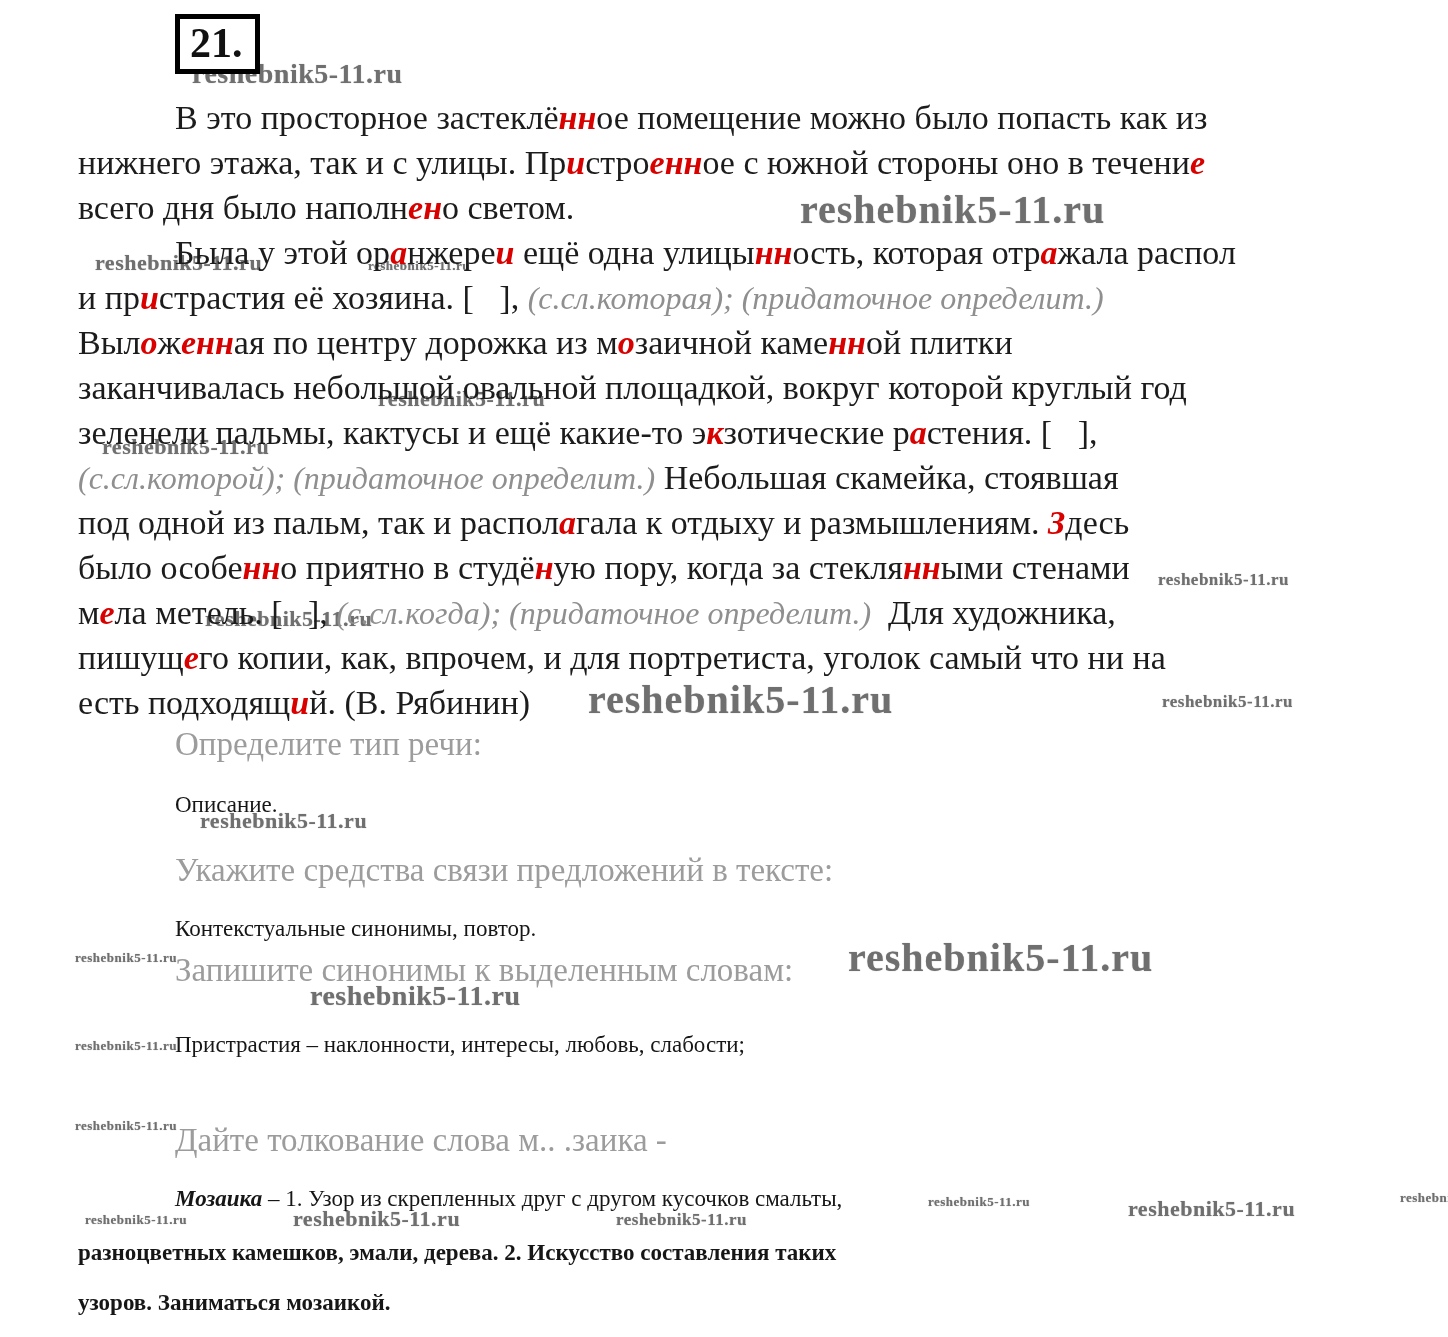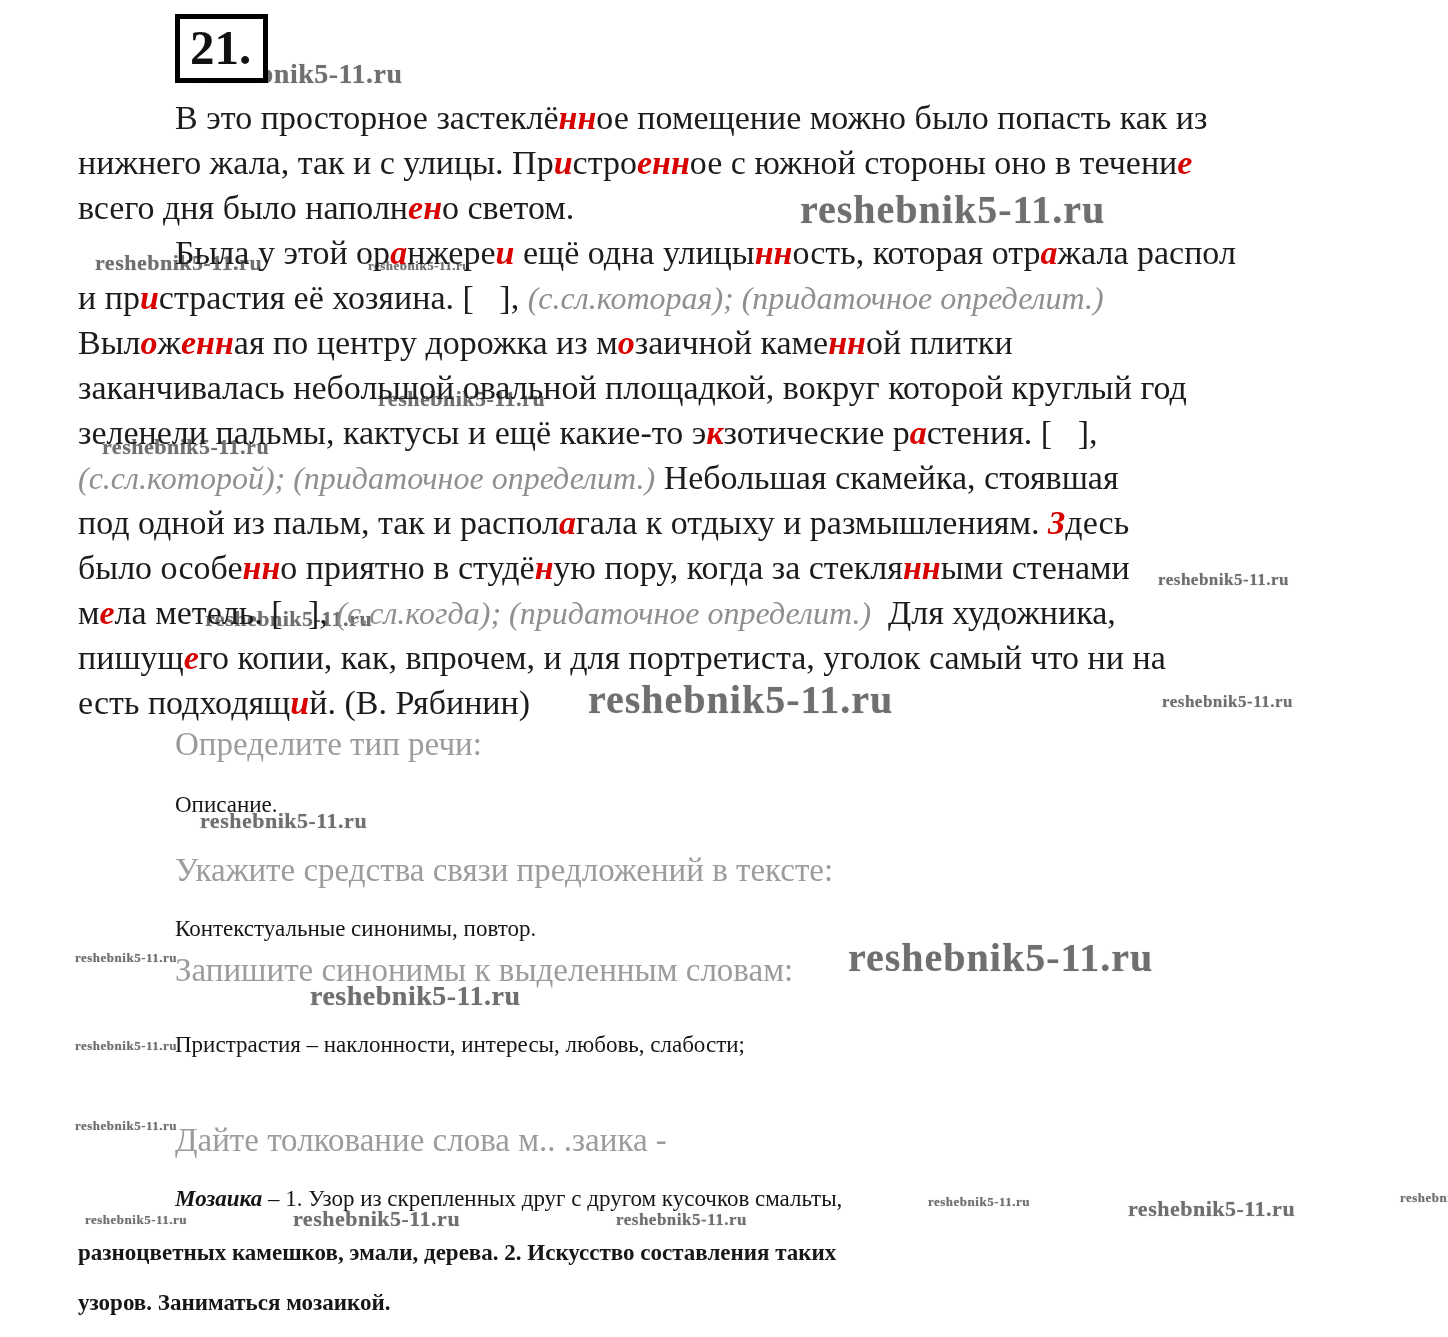--- a/index.html
+++ b/index.html
@@ -12,21 +12,21 @@
     overflow: hidden;
     font-family: "Liberation Serif", "DejaVu Serif", serif;
     color: #1c1c1c;
   }
   
   .num-box {
     position: absolute;
     left: 175px; top: 14px;
     border: 5px solid #000;
     padding: 0 12px 2px 10px;
-    font-size: 49px;
+    font-size: 42px;
     font-weight: 700;
     color: #111;
     background: #fff;
     z-index: 3;
   }
   
   .line {
     position: absolute;
     left: 78px;
     white-space: pre;
@@ -101,21 +101,21 @@
       <span class="wm wm-md" style="left: 1128px; top: 1196px;">reshebnik5-11.ru</span>
       <span class="wm wm-xs" style="left: 85px; top: 1212px;">reshebnik5-11.ru</span>
       <span class="wm wm-md" style="left: 293px; top: 1206px;">reshebnik5-11.ru</span>
       <span class="wm wm-sm" style="left: 616px; top: 1210px;">reshebnik5-11.ru</span>
       <span class="wm wm-xs" style="left: 1400px; top: 1190px;">reshebnik5-11.ru</span>
     </div>
 
   <div class="num-box">21.</div>
 
   <div class="line indent" style="top:95px"><span>В это просторное застеклё</span><span class="c-red">нн</span><span>ое помещение можно было попасть как из</span></div>
-  <div class="line" style="top:140px"><span>нижнего жала, так и с улицы. Пр</span><span class="c-red">и</span><span>стро</span><span class="c-red">енн</span><span>ое с южной стороны оно в течени</span><span class="c-red">е</span></div>
+  <div class="line" style="top:140px"><span>нижнего этажа, так и с улицы. Пр</span><span class="c-red">и</span><span>стро</span><span class="c-red">енн</span><span>ое с южной стороны оно в течени</span><span class="c-red">е</span></div>
   <div class="line" style="top:185px"><span>всего дня было наполн</span><span class="c-red">ен</span><span>о светом.</span></div>
   <div class="line indent" style="top:230px"><span>Была у этой ор</span><span class="c-red">а</span><span>нжере</span><span class="c-red">и</span><span> ещё одна улицы</span><span class="c-red">нн</span><span>ость, которая отр</span><span class="c-red">а</span><span>жала распол</span></div>
   <div class="line" style="top:275px"><span>и пр</span><span class="c-red">и</span><span>страстия её хозяина. [   ], </span><span class="c-gray">(с.сл.которая); (придаточное определит.)</span></div>
   <div class="line" style="top:320px"><span>Выл</span><span class="c-red">о</span><span>ж</span><span class="c-red">енн</span><span>ая по центру дорожка из м</span><span class="c-red">о</span><span>заичной каме</span><span class="c-red">нн</span><span>ой плитки</span></div>
   <div class="line" style="top:365px"><span>заканчивалась небольшой овальной площадкой, вокруг которой круглый год</span></div>
   <div class="line" style="top:410px"><span>зеленели пальмы, кактусы и ещё какие-то э</span><span class="c-red">к</span><span>зотические р</span><span class="c-red">а</span><span>стения. [   ],</span></div>
   <div class="line" style="top:455px"><span class="c-gray">(с.сл.которой); (придаточное определит.)</span><span> Небольшая скамейка, стоявшая</span></div>
   <div class="line" style="top:500px"><span>под одной из пальм, так и распол</span><span class="c-red">а</span><span>гала к отдыху и размышлениям. </span><span class="c-red">З</span><span>десь</span></div>
   <div class="line" style="top:545px"><span>было особе</span><span class="c-red">нн</span><span>о приятно в студё</span><span class="c-red">н</span><span>ую пору, когда за стекля</span><span class="c-red">нн</span><span>ыми стенами</span></div>
   <div class="line" style="top:590px"><span>м</span><span class="c-red">е</span><span>ла метель. [   ], </span><span class="c-gray">(с.сл.когда); (придаточное определит.)</span><span>  Для художника,</span></div>

